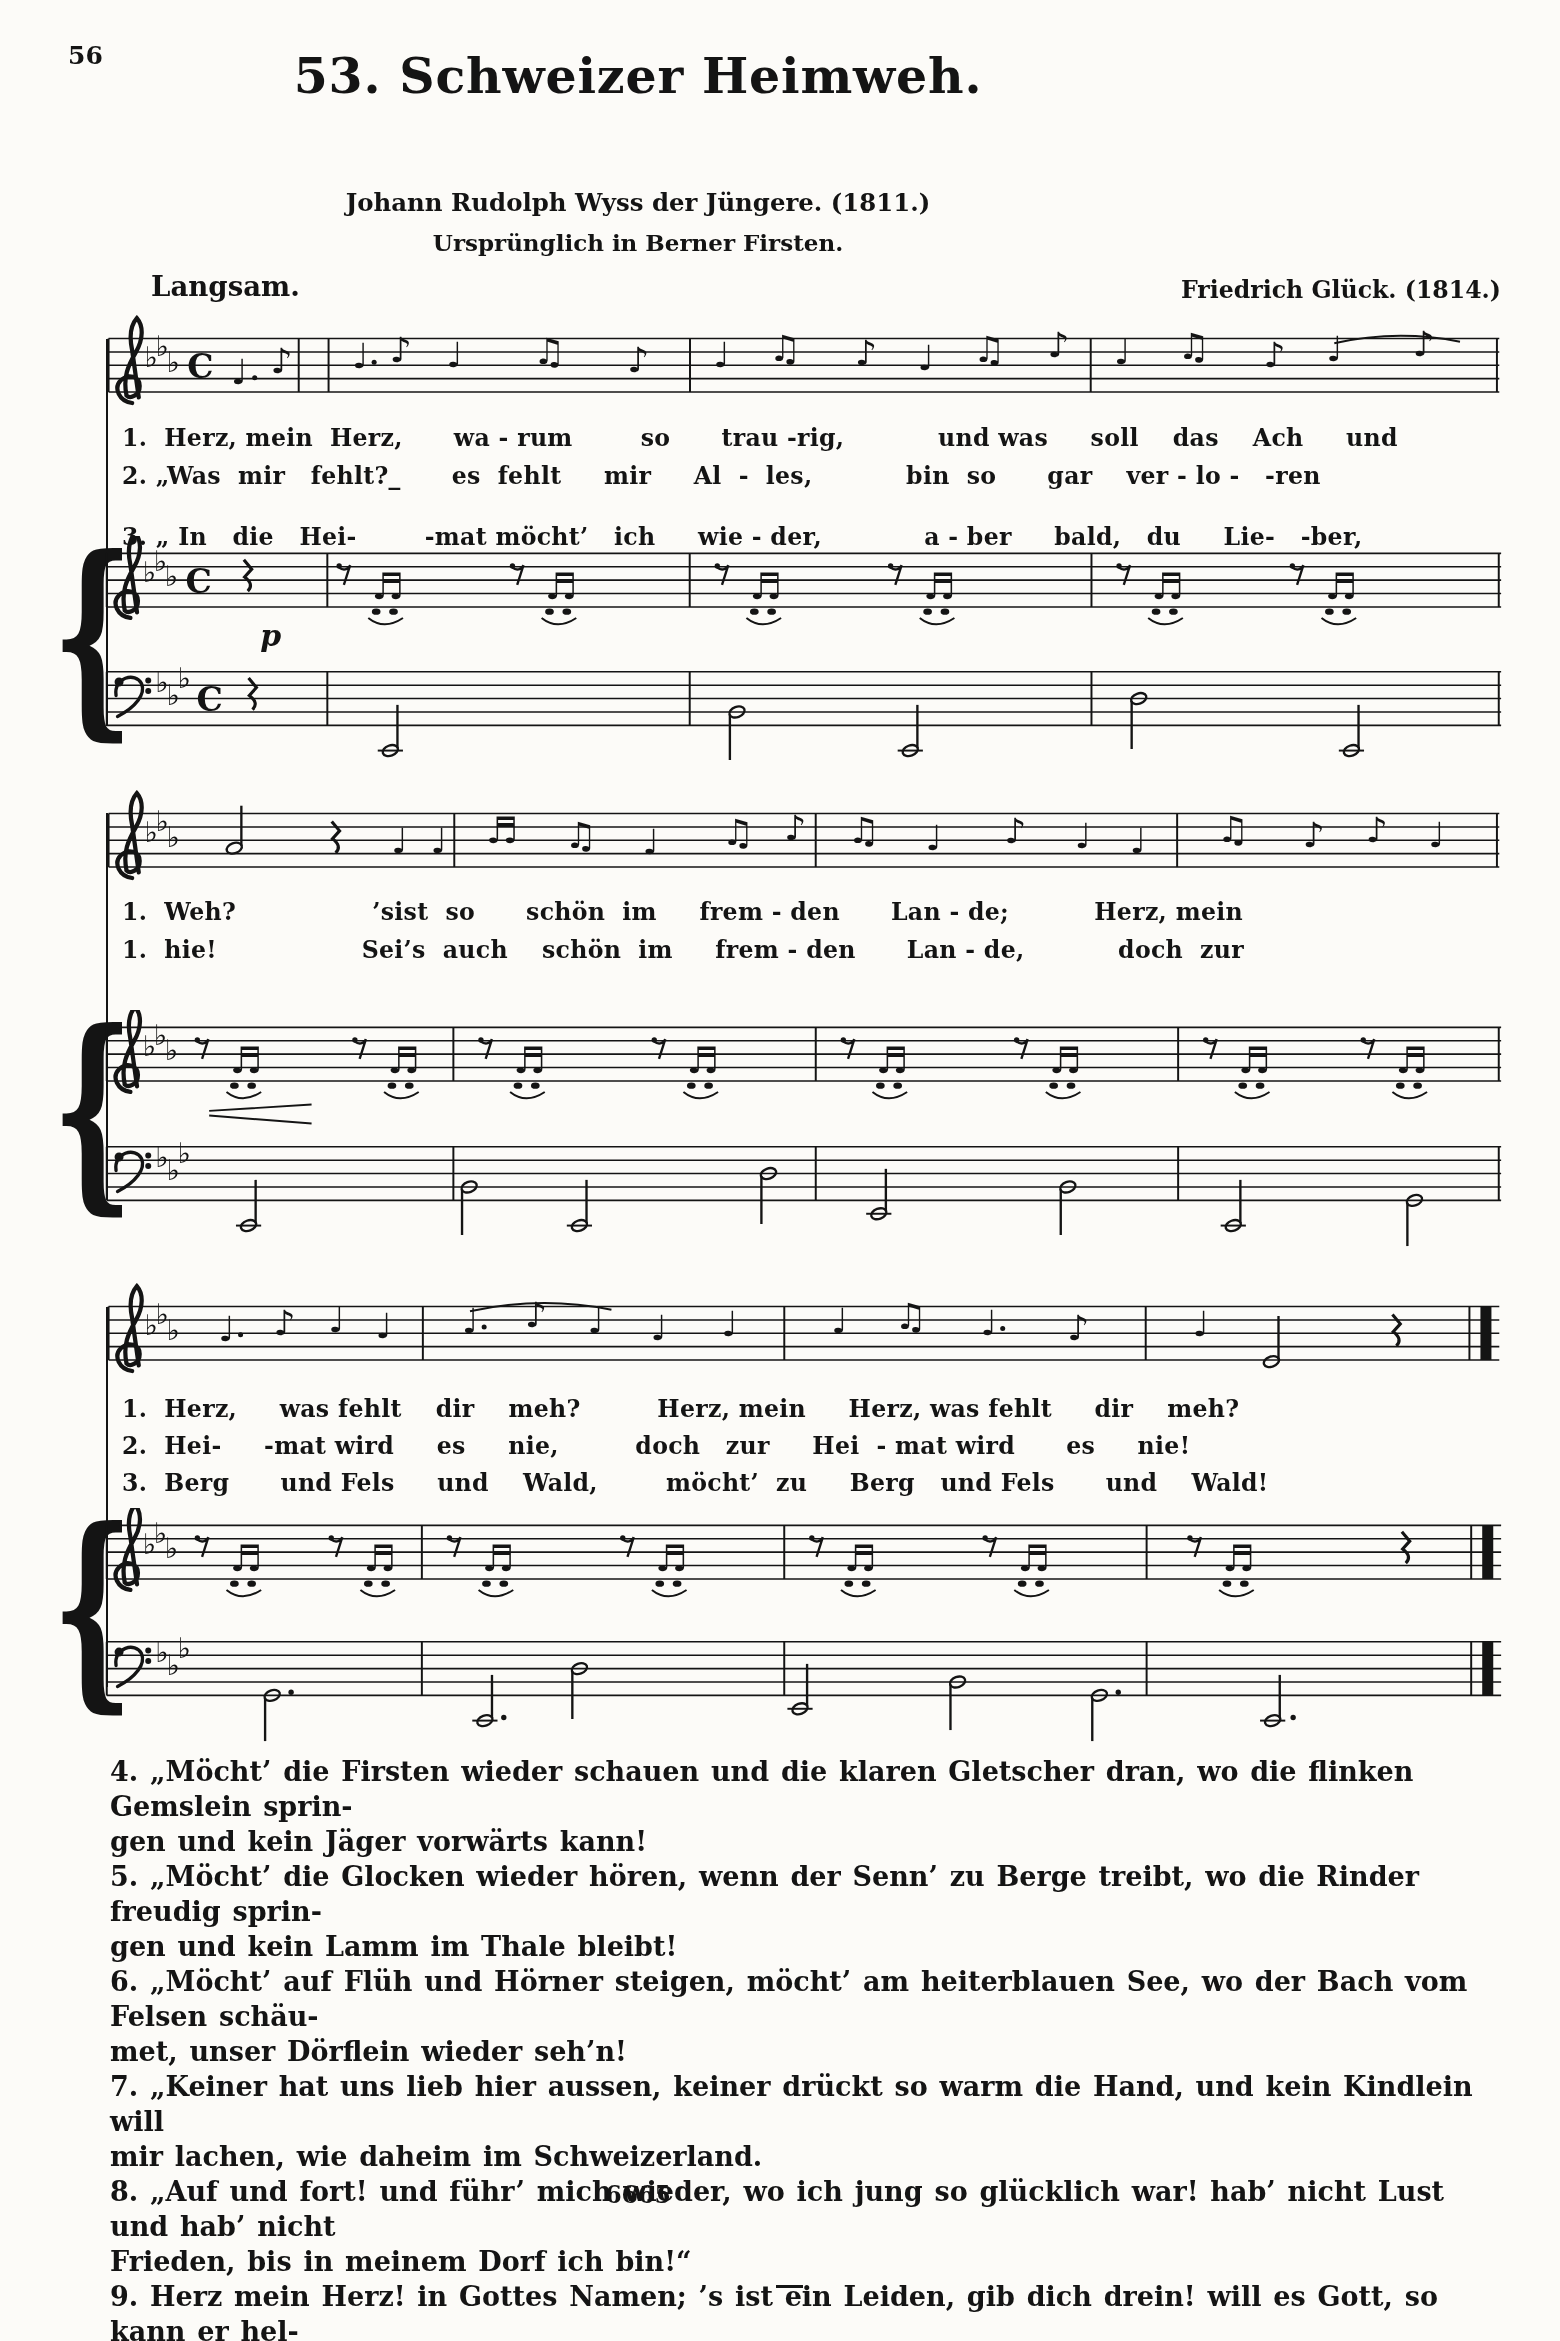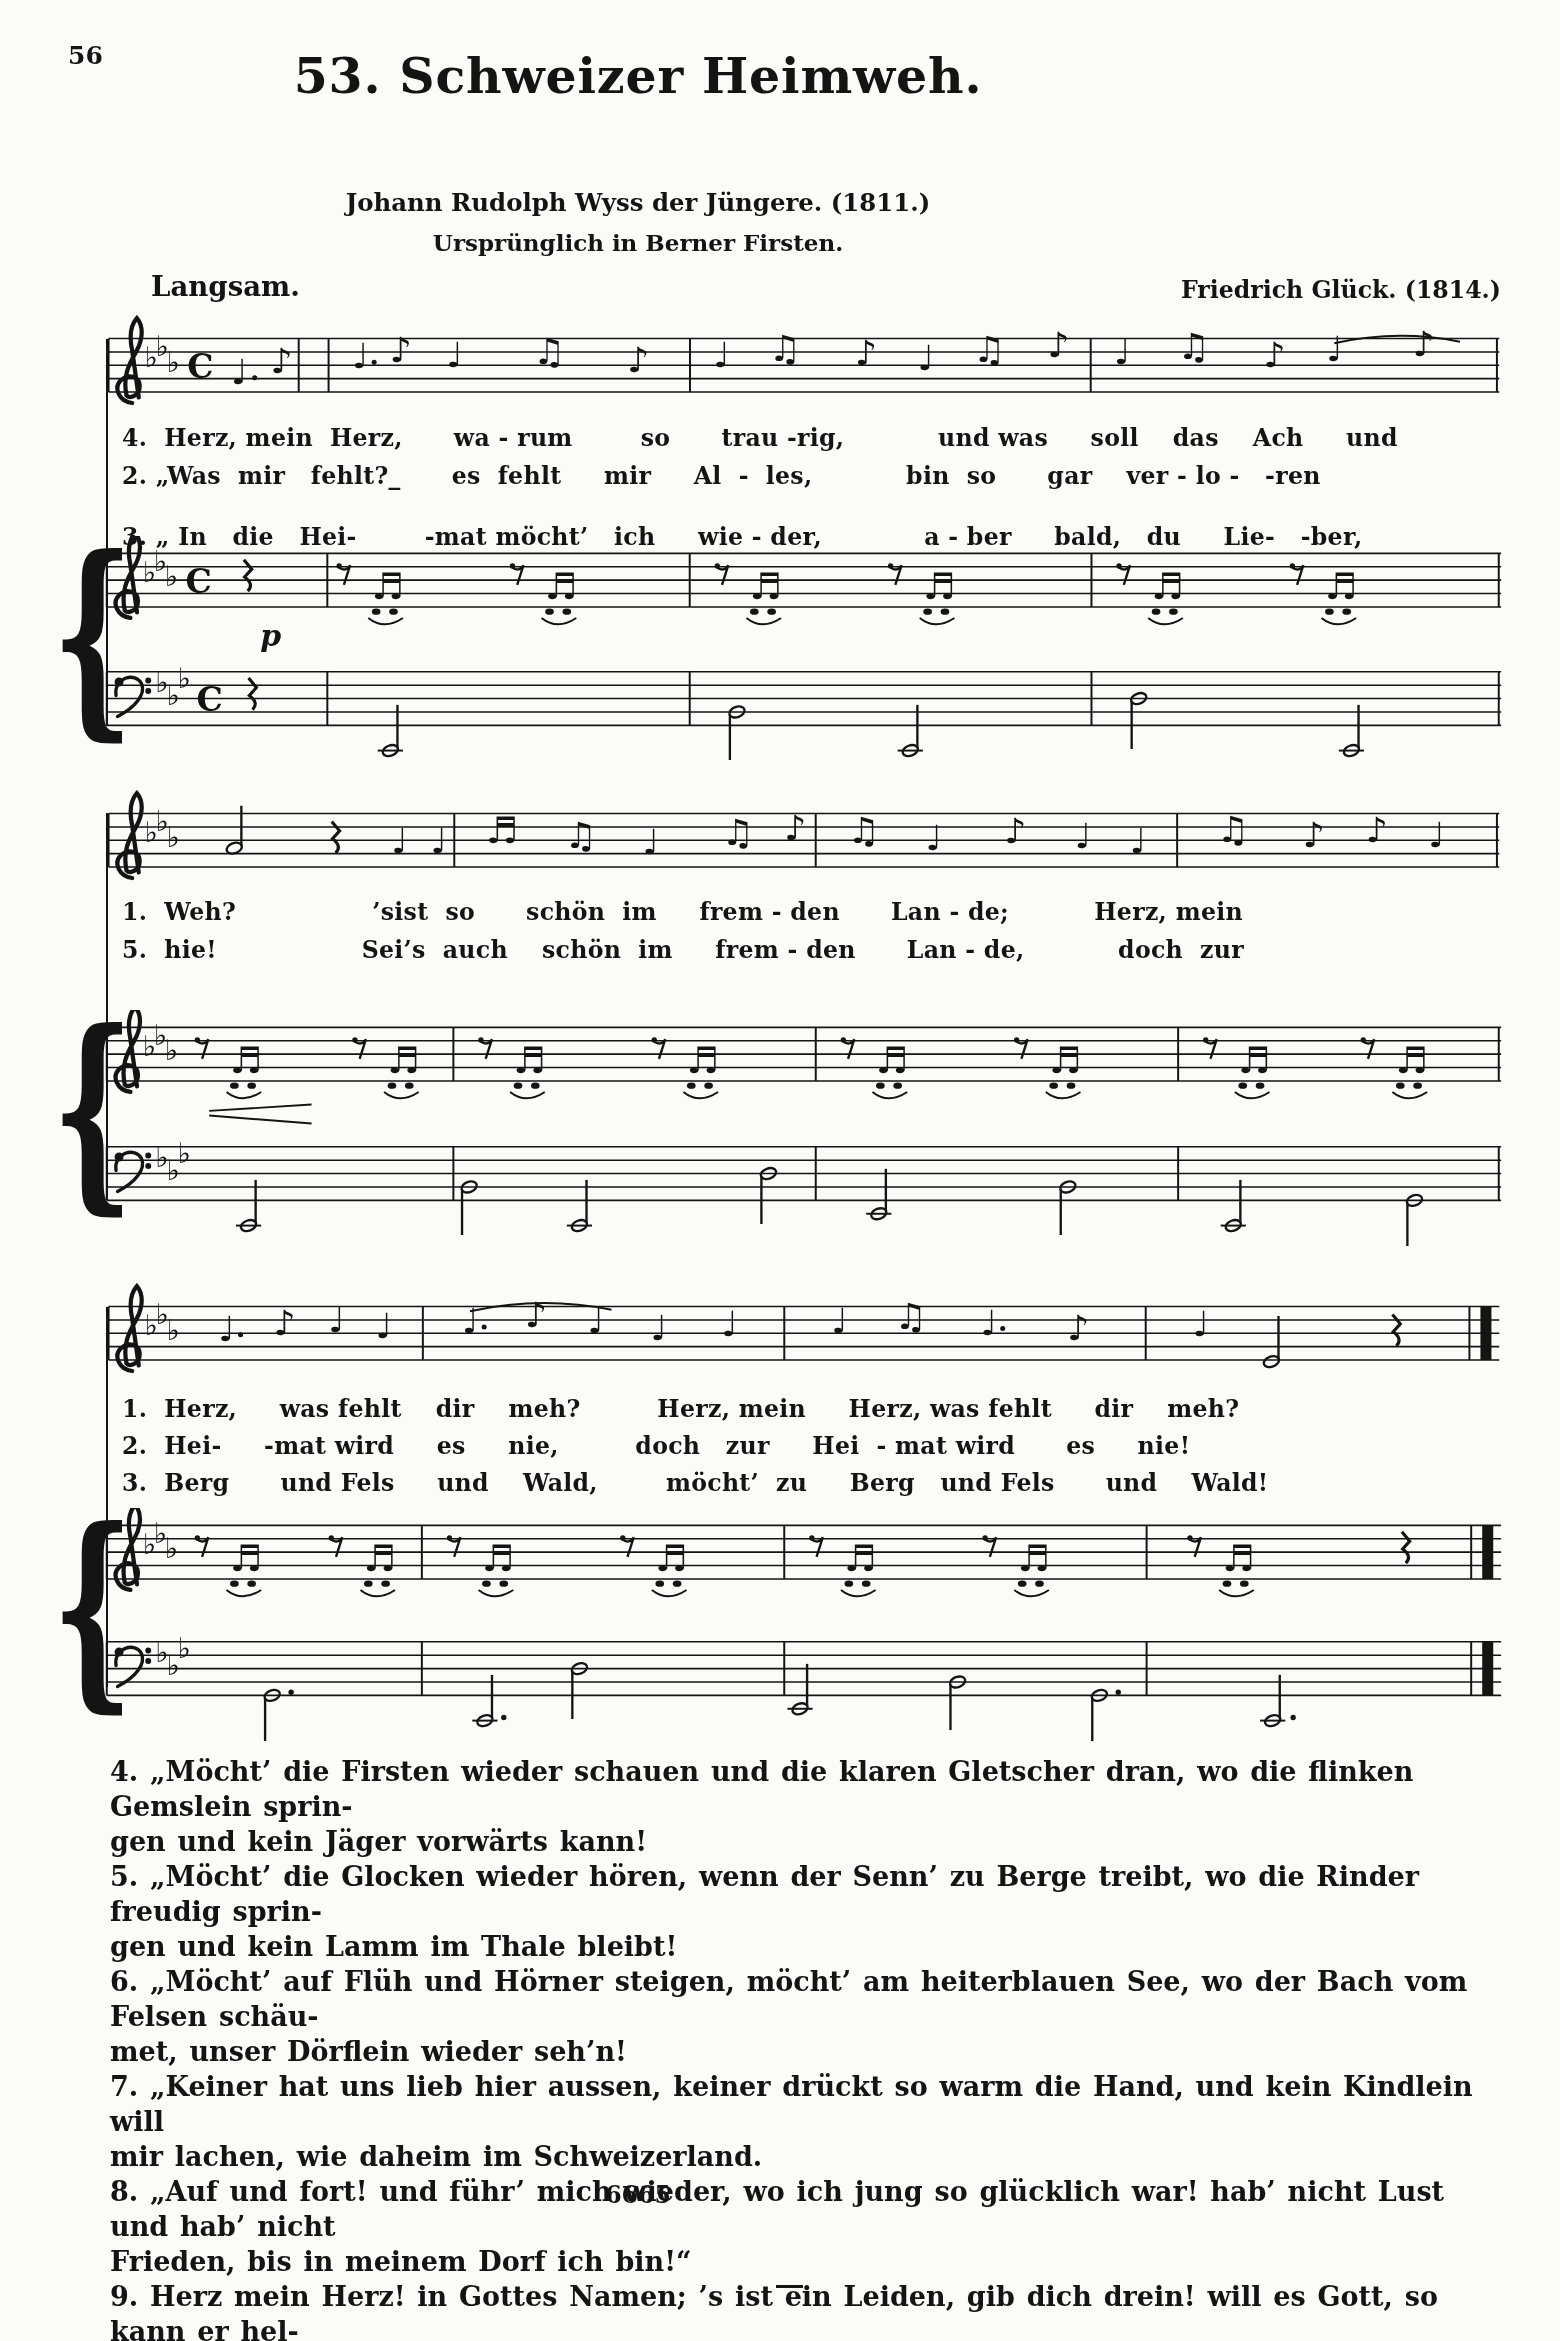--- a/index.html
+++ b/index.html
@@ -81,21 +81,21 @@
     <text class="ng" style="font-size:46px" x="1120" y="60">♫</text>
     <text class="ng" style="font-size:44px" x="1215" y="54">♪</text>
     <text class="ng" style="font-size:44px" x="1300" y="62">♩</text>
     <text class="ng" style="font-size:46px" x="1380" y="56">♫</text>
     <text class="ng" style="font-size:44px" x="1490" y="66">♪</text>
     <text class="ng" style="font-size:44px" x="1570" y="58">♩</text>
     <text class="ng" style="font-size:44px" x="1680" y="52">♪</text>
     <path d="M1580 36 Q1660 18 1740 34" fill="none" stroke="#141414" stroke-width="2.5"></path>
   </svg>
 
-  <div class="abs lyr" style="left:122px;top:424px">4.  Herz, mein  Herz,      wa - rum        so      trau -rig,           und was     soll    das    Ach     und</div>
+  <div class="abs lyr" style="left:122px;top:424px">1.  Herz, mein  Herz,      wa - rum        so      trau -rig,           und was     soll    das    Ach     und</div>
   <div class="abs lyr" style="left:122px;top:462px">2. „Was  mir   fehlt?_      es  fehlt     mir     Al  -  les,           bin  so      gar    ver - lo -   -ren</div>
   <div class="abs lyr" style="left:122px;top:523px">3. „ In   die   Hei-        -mat möcht’   ich     wie - der,            a - ber     bald,   du     Lie-   -ber,</div>
 
   <div class="abs brace" style="left:52px;top:533px;font-size:211px;line-height:205px;transform:scaleX(.6)">{</div>
 
   <svg class="abs" style="left:91px;top:536px" width="1418" height="134" viewBox="0 0 1800 170">
     <path d="M20 22 H1790 M20 39 H1790 M20 56 H1790 M20 73 H1790 M20 90 H1790" stroke="#141414" stroke-width="2"></path>
     <path d="M20 22 V90 M300 22 V90 M760 22 V90 M1270 22 V90 M1787 22 V90" stroke="#141414" stroke-width="2.5"></path>
     <use href="#tclef" transform="translate(26,-4) scale(1.2)"></use>
     <text class="fl" x="66" y="58">♭</text>
@@ -208,21 +208,21 @@
     <text class="ng" style="font-size:44px" x="1160" y="68">♪</text>
     <text class="ng" style="font-size:44px" x="1250" y="74">♩</text>
     <text class="ng" style="font-size:44px" x="1320" y="80">♩</text>
     <text class="ng" style="font-size:46px" x="1430" y="66">♫</text>
     <text class="ng" style="font-size:44px" x="1540" y="72">♪</text>
     <text class="ng" style="font-size:44px" x="1620" y="66">♪</text>
     <text class="ng" style="font-size:44px" x="1700" y="72">♩</text>
   </svg>
 
   <div class="abs lyr" style="left:122px;top:898px">1.  Weh?                ’sist  so      schön  im     frem - den      Lan - de;          Herz, mein</div>
-  <div class="abs lyr" style="left:122px;top:936px">5.  hie!                 Sei’s  auch    schön  im     frem - den      Lan - de,           doch  zur</div>
+  <div class="abs lyr" style="left:122px;top:936px">1.  hie!                 Sei’s  auch    schön  im     frem - den      Lan - de,           doch  zur</div>
 
   <div class="abs brace" style="left:52px;top:1007px;font-size:211px;line-height:205px;transform:scaleX(.6)">{</div>
 
   <svg class="abs" style="left:91px;top:1010px" width="1418" height="134" viewBox="0 0 1800 170">
     <path d="M20 22 H1790 M20 39 H1790 M20 56 H1790 M20 73 H1790 M20 90 H1790" stroke="#141414" stroke-width="2"></path>
     <path d="M20 22 V90 M460 22 V90 M920 22 V90 M1380 22 V90 M1787 22 V90" stroke="#141414" stroke-width="2.5"></path>
     <use href="#tclef" transform="translate(26,-4) scale(1.2)"></use>
     <text class="fl" x="66" y="58">♭</text>
     <text class="fl" x="80" y="44">♭</text>
     <text class="fl" x="94" y="64">♭</text>

